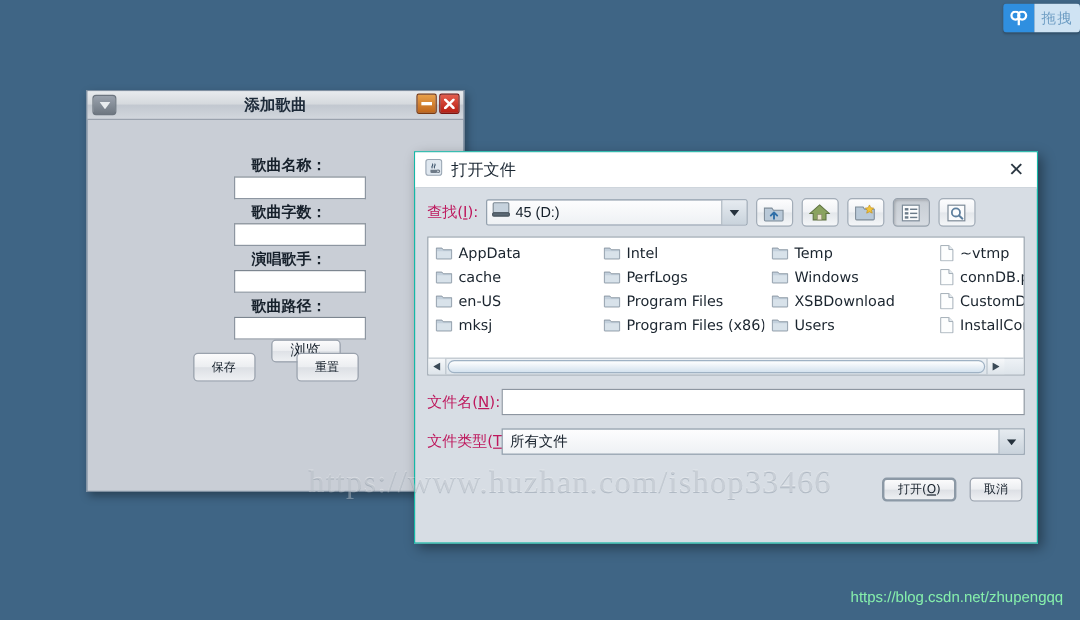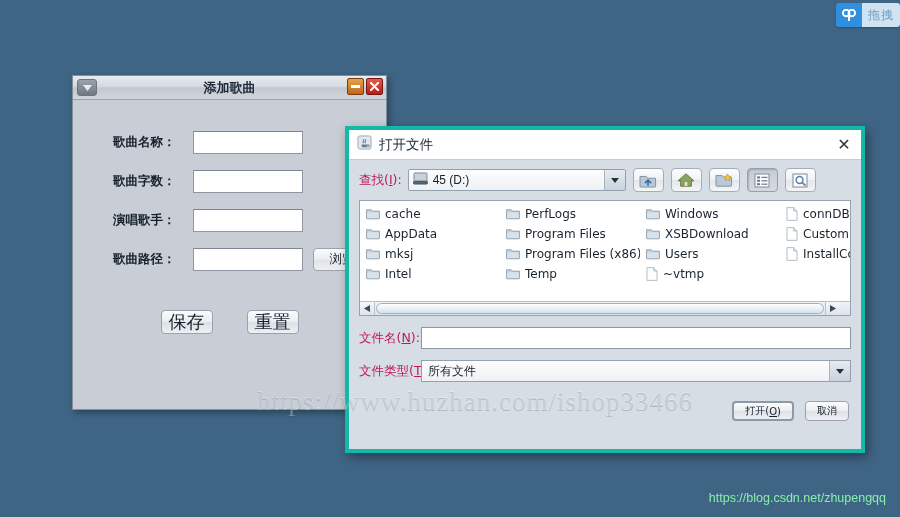--- a/index.html
+++ b/index.html
@@ -54,51 +54,51 @@
     font-family:"DejaVu Sans","Liberation Sans",sans-serif;
   }
   .tb-btns{ position:absolute; right:3px; top:2px; display:flex; gap:2px; }
   .tb-btn{ width:17px;height:17px;border-radius:2px;border:1px solid #7a3a12;
            display:flex;align-items:center;justify-content:center;
            font-size:11px;color:#fff;font-weight:bold;line-height:1;}
   .tb-min{ background:linear-gradient(to bottom,#e8a04a,#c0661b); }
   .tb-cls{ background:linear-gradient(to bottom,#e45c4c,#b61f14); border-color:#7a1410;}
 
   #add-song-body{ padding:30px 0 0 0; height:calc(100% - 24px); }
-  .field-row{ display:flex; align-items:center; height:24px; margin-bottom:15px; padding-left:40px;}
+  .field-row{ display:flex; align-items:center; height:24px; margin-bottom:15px; padding-left:40px;flex-direction:column;}
   .field-label{
     width:80px; font-size:12.5px; color:#16202b; font-weight:bold;
     font-family:"DejaVu Sans","Liberation Sans",sans-serif;
   }
   .field-input{
     width:110px; height:23px; background:#ffffff;
     border:1px solid #8d96a1; border-top-color:#7d8690;
   }
   .browse-btn{
     margin-left:10px; height:23px; min-width:58px; padding:0 8px;
     font-size:12.5px; color:#16202b;
     font-family:"DejaVu Sans","Liberation Sans",sans-serif;
     background:linear-gradient(to bottom,#fbfbfc 0%,#eceef1 48%,#dfe2e7 52%,#eef0f3 100%);
     border:1px solid #9aa2ad; border-radius:4px;
     display:flex;align-items:center;justify-content:center;
   }
   #add-song-actions{ display:flex; justify-content:center; gap:34px; margin-top:23px;}
   .act-btn{
-    width:52px;height:24px; font-size:18px;color:#16202b;
+    width:52px;height:24px; font-size:10px;color:#16202b;
     font-family:Liberation Sans, sans-serif;
     background:linear-gradient(to bottom,#fbfbfc 0%,#eceef1 48%,#dde0e5 52%,#eef0f3 100%);
     border:1px solid #9aa2ad; border-radius:4px;
-    display:flex;align-items:center;justify-content:center;margin-top:16px;
+    display:flex;align-items:center;justify-content:center;
   }
 
   
   #file-dialog{
     left:345px; top:126px; width:520px; height:327px;
     background:#d7dde4;
-    border:4px solid #14b8a6;
+    border:1px solid #14b8a6;
     box-shadow:3px 4px 10px rgba(0,0,0,.4);
   }
   #fd-titlebar{
     height:30px; background:#ffffff; border-bottom:1px solid #c3cbd4;
     display:flex;align-items:center; padding:0 6px 0 8px;
   }
   #fd-title{ font-size:13.5px;color:#1b2733;margin-left:7px;
              font-family:"DejaVu Sans","Liberation Sans",sans-serif;}
   #fd-close{ margin-left:auto; width:22px;height:22px; display:flex;align-items:center;
              justify-content:center; font-size:16px;color:#2b3742;}
@@ -349,30 +349,39 @@
 
     <div id="fd-filelist-wrap">
       <div id="fd-filelist">
           <div class="file-item">
             <span style="display: flex;">
               <svg width="14" height="12" viewBox="0 0 16 13">
                 <path d="M0.6 1.6 h5.4 l1.3 1.6 h8.1 v8.2 a0.6 0.6 0 0 1 -0.6 0.6 h-13.6 a0.6 0.6 0 0 1 -0.6 -0.6 z" fill="#c3d0dc" stroke="#7f8d99" stroke-width="0.8"></path>
                 <path d="M1.4 4.6 h13.2 v6.6 h-13.2 z" fill="#d8e2ea" stroke="none"></path>
               </svg>
             </span>
+            <span class="fname">AppData</span>
+          </div>
+          <div class="file-item">
+            <span style="display: flex;">
+              <svg width="14" height="12" viewBox="0 0 16 13">
+                <path d="M0.6 1.6 h5.4 l1.3 1.6 h8.1 v8.2 a0.6 0.6 0 0 1 -0.6 0.6 h-13.6 a0.6 0.6 0 0 1 -0.6 -0.6 z" fill="#c3d0dc" stroke="#7f8d99" stroke-width="0.8"></path>
+                <path d="M1.4 4.6 h13.2 v6.6 h-13.2 z" fill="#d8e2ea" stroke="none"></path>
+              </svg>
+            </span>
             <span class="fname">cache</span>
           </div>
           <div class="file-item">
             <span style="display: flex;">
               <svg width="14" height="12" viewBox="0 0 16 13">
                 <path d="M0.6 1.6 h5.4 l1.3 1.6 h8.1 v8.2 a0.6 0.6 0 0 1 -0.6 0.6 h-13.6 a0.6 0.6 0 0 1 -0.6 -0.6 z" fill="#c3d0dc" stroke="#7f8d99" stroke-width="0.8"></path>
                 <path d="M1.4 4.6 h13.2 v6.6 h-13.2 z" fill="#d8e2ea" stroke="none"></path>
               </svg>
             </span>
-            <span class="fname">AppData</span>
+            <span class="fname">en-US</span>
           </div>
           <div class="file-item">
             <span style="display: flex;">
               <svg width="14" height="12" viewBox="0 0 16 13">
                 <path d="M0.6 1.6 h5.4 l1.3 1.6 h8.1 v8.2 a0.6 0.6 0 0 1 -0.6 0.6 h-13.6 a0.6 0.6 0 0 1 -0.6 -0.6 z" fill="#c3d0dc" stroke="#7f8d99" stroke-width="0.8"></path>
                 <path d="M1.4 4.6 h13.2 v6.6 h-13.2 z" fill="#d8e2ea" stroke="none"></path>
               </svg>
             </span>
             <span class="fname">mksj</span>
           </div>

